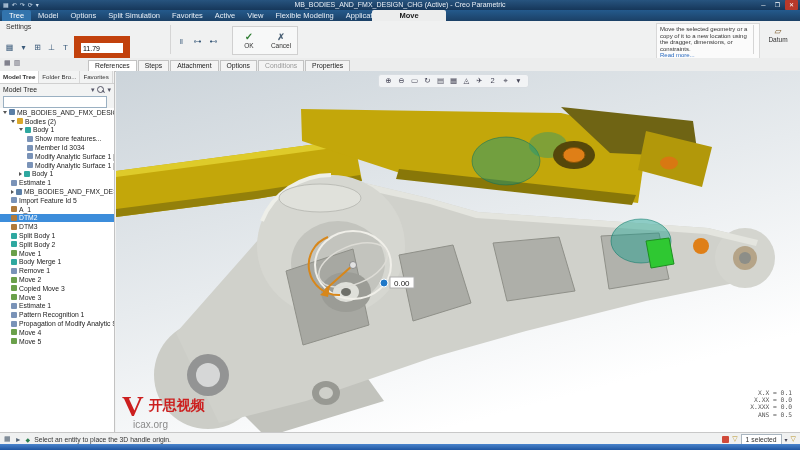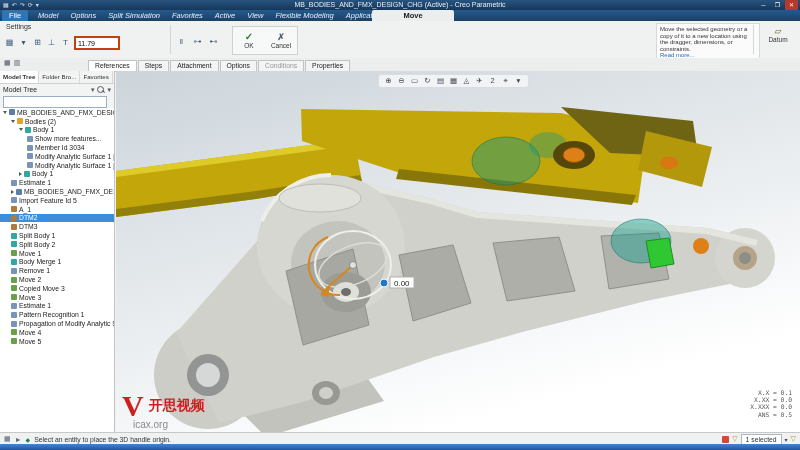--- a/index.html
+++ b/index.html
@@ -12,30 +12,30 @@
   .win-title{position:absolute;left:0;right:0;top:0;text-align:center;font-size:7px;color:#e8eef5;line-height:10px;}
   .wincontrols{position:absolute;right:2px;top:0;display:flex;gap:1px;}
   .wincontrols span{width:13px;height:10px;font-size:6px;text-align:center;line-height:10px;color:#fff;}
   .wc-close{background:#b8392b;border-radius:1px;}
   
   .menubar{position:absolute;top:10px;left:0;width:800px;height:11px;
            background:linear-gradient(#245a8c,#1b4066);}
   .file-btn{position:absolute;left:2px;top:0;height:11px;padding:0 7px;background:#3274ad;color:#fff;
             font-size:7.5px;line-height:11px;border-radius:2px 2px 0 0;}
   .mtabs{position:absolute;left:32px;top:0;display:flex;height:11px;}
-  .mtab{padding:0 6px;font-size:7.5px;line-height:11px;color:#e6eef6;white-space:nowrap;font-style:italic;}
-  .move-tab{position:absolute;left:372px;top:0;width:82px;height:11px;background:#eceded;color:#1a1a1a;
+  .mtab{padding:0 6px;font-size:7.5px;line-height:11px;color:#e6eef6;white-space:nowrap;}
+  .move-tab{position:absolute;left:372px;top:0;width:74px;height:11px;background:#eceded;color:#1a1a1a;
             font-size:7.5px;font-weight:bold;text-align:center;line-height:12px;border-radius:2px 2px 0 0;}
   
   .ribbon{position:absolute;top:21px;left:0;width:800px;height:37px;background:#f0f1f1;
           border-bottom:1px solid #cfcfcf;}
   .settings-label{position:absolute;left:6px;top:2px;font-size:7px;color:#333;}
   .rb-row{position:absolute;left:4px;top:15px;display:flex;align-items:center;gap:3px;}
   .rb-ico{font-size:8px;color:#3a5a7a;width:11px;text-align:center;line-height:12px;}
-  .value-box{width:38px;height:10px;border:2px solid #c2410c;background:#fff;font-size:7px;padding:0 2px;
+  .value-box{width:38px;height:10px;border:7px solid #c2410c;background:#fff;font-size:7px;padding:0 2px;
              font-family:"Liberation Sans",sans-serif;}
   .rb-sep{position:absolute;width:1px;background:#d5d5d5;top:4px;bottom:4px;}
   .mid-icons{position:absolute;left:176px;top:15px;display:flex;gap:5px;}
   .okcancel{position:absolute;left:232px;top:5px;width:64px;height:27px;border:1px solid #d0d0d0;
             background:#f7f8f8;display:flex;}
   .okc-btn{flex:1;display:flex;flex-direction:column;align-items:center;justify-content:center;}
   .ok-glyph{color:#2e7d32;font-size:10px;font-weight:bold;line-height:10px;}
   .cancel-glyph{color:#4a6075;font-size:9px;font-weight:bold;line-height:10px;}
   .okc-label{font-size:6.5px;color:#333;}
   .help-panel{position:absolute;left:656px;top:2px;width:96px;height:33px;background:#fbfbfb;
@@ -124,21 +124,21 @@
     </div>
     <div class="win-title">MB_BODIES_AND_FMX_DESIGN_CHG (Active) - Creo Parametric</div>
     <div class="wincontrols">
       <span>─</span>
       <span>❐</span>
       <span class="wc-close">✕</span>
     </div>
   </div>
 
   <div class="menubar">
-    <div class="file-btn">File</div>
+    <div class="file-btn">Tree</div>
     <div class="mtabs">
       <span class="mtab">Model</span>
       <span class="mtab">Options</span>
       <span class="mtab">Split Simulation</span>
       <span class="mtab">Favorites</span>
       <span class="mtab">Active</span>
       <span class="mtab">View</span>
       <span class="mtab">Flexible Modeling</span>
       <span class="mtab">Applications</span>
     </div>

